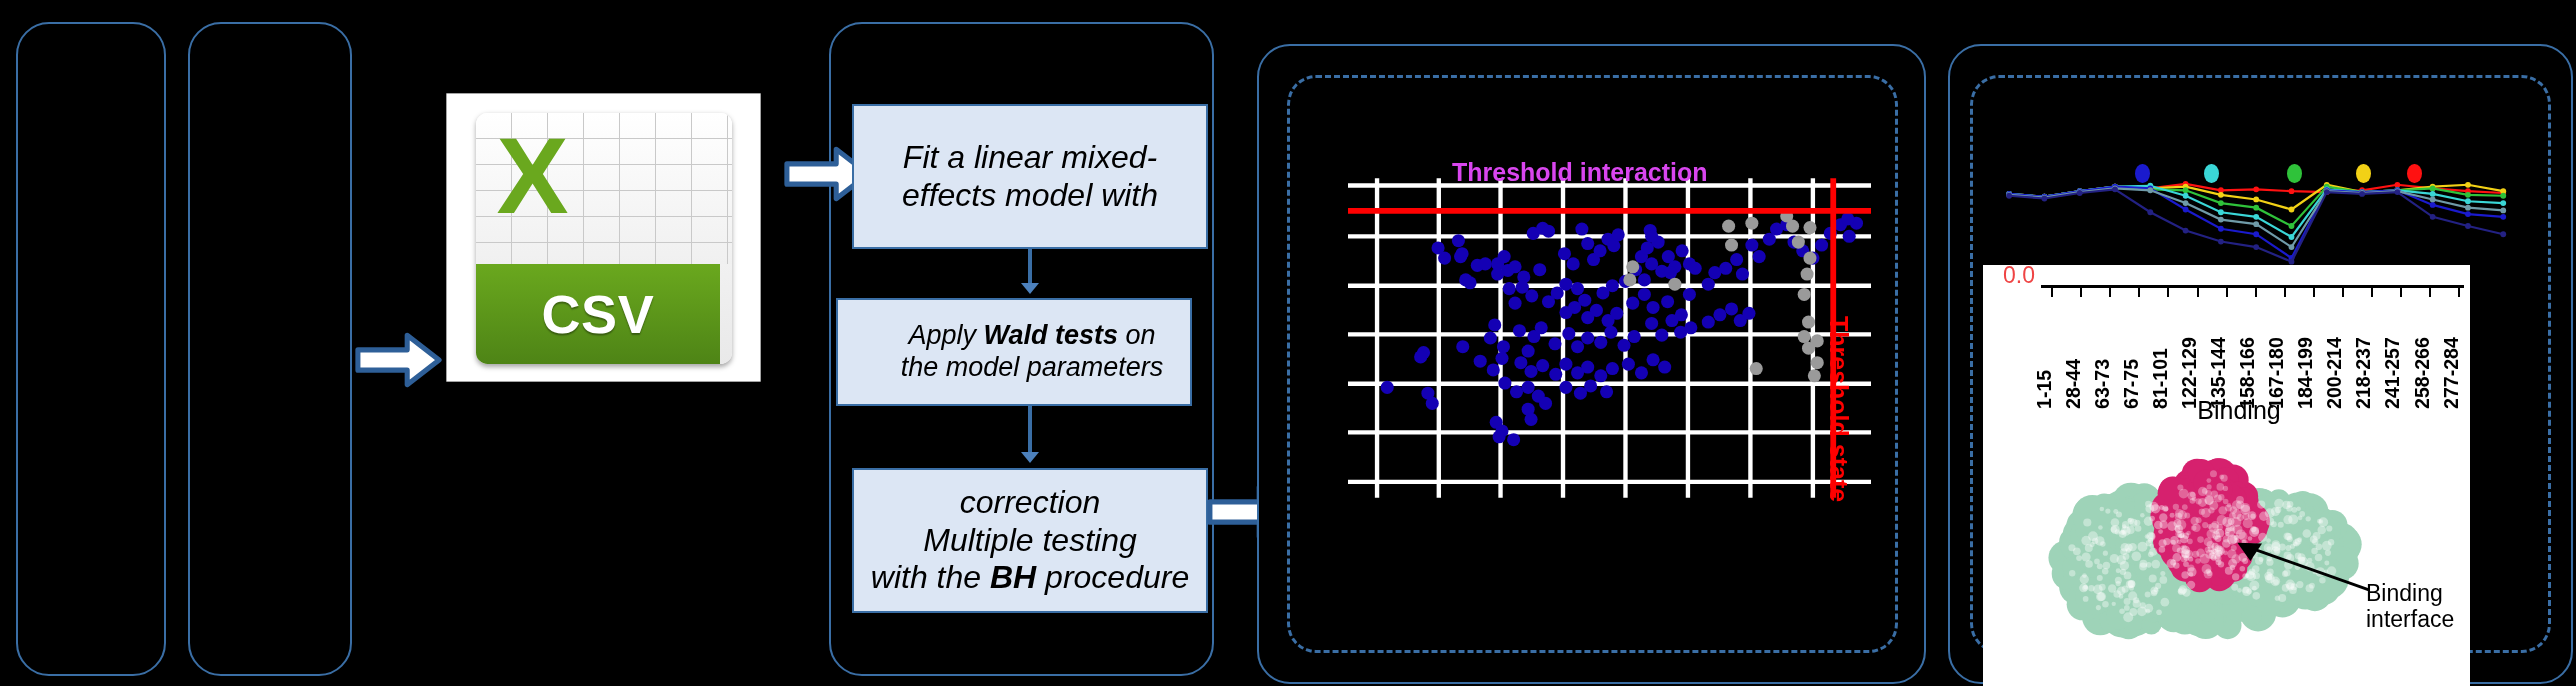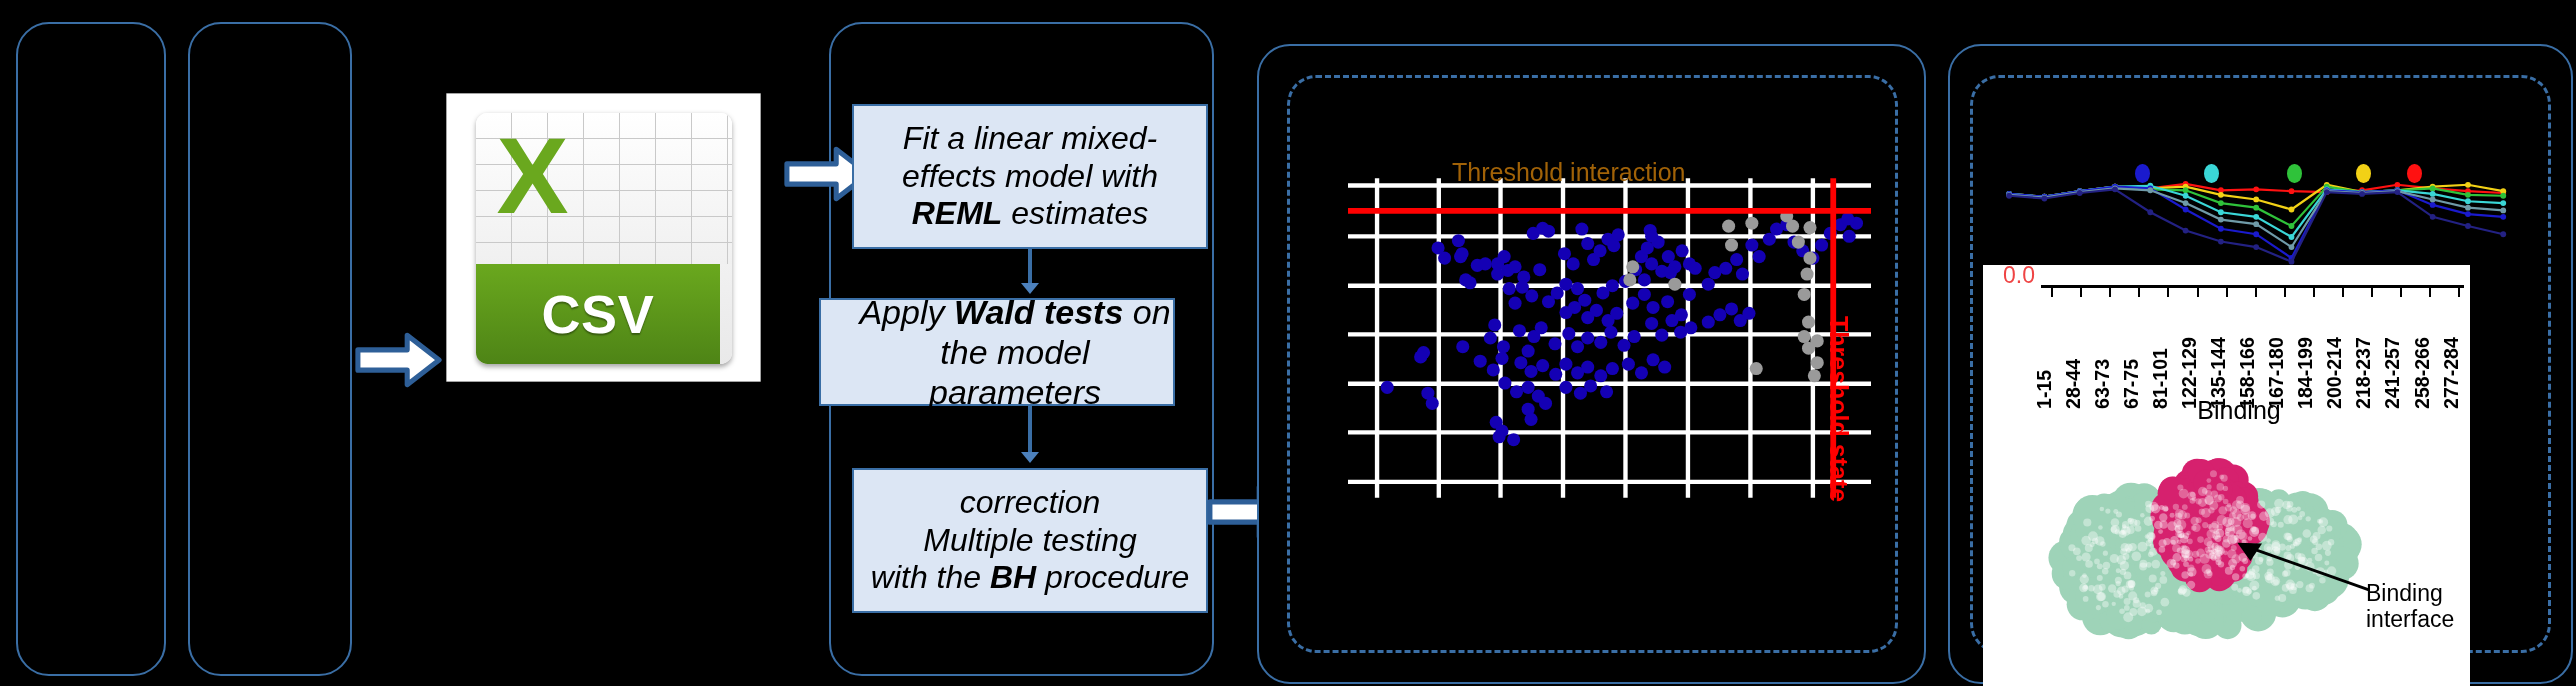--- a/index.html
+++ b/index.html
@@ -32,21 +32,21 @@
   .pbox{position:absolute;background:#dce6f4;border:2.2px solid #3a6ea5;
         box-sizing:border-box;display:flex;align-items:center;justify-content:center;
         text-align:center;color:#000;line-height:1.18;font-style:italic;}
   .pbox b{font-weight:bold;}
   .vconn{position:absolute;background:#3a6ea5;width:3.6px;}
   .vtip{position:absolute;width:0;height:0;border-left:9.4px solid transparent;
         border-right:9.4px solid transparent;border-top:11.6px solid #4d81bd;}
 
   
   .scatter{position:absolute;background:#000;}
-  .sc-title{position:absolute;color:#a16207;font-weight:normal;white-space:nowrap;}
+  .sc-title{position:absolute;color:#d946ef;font-weight:bold;white-space:nowrap;}
   .sc-vtitle{position:absolute;color:#ff0000;font-weight:bold;white-space:nowrap;
              transform-origin:0 0;transform:rotate(90deg);}
 
   
   .sheet{position:absolute;background:#ffffff;}
   .ticklbl{position:absolute;white-space:nowrap;transform-origin:0 100%;
            transform:rotate(-90deg);color:#000;font-weight:600;}
   .axis-name{position:absolute;color:#000;text-align:center;}
   .bind-lbl{position:absolute;color:#000;line-height:1.12;}
   .ylab{position:absolute;color:#ef4444;}
@@ -82,28 +82,27 @@
 <div class="arrow" style="left:784px;top:145px;">
   <svg width="87" height="58" viewBox="0 0 120 80">
     <polygon points="4,26 72,26 72,6 116,40 72,74 72,54 4,54" fill="#ffffff" stroke="#2e5f98" stroke-width="7" stroke-linejoin="round"></polygon>
   </svg>
 </div>
 
 <div class="pbox" style="left:852px;top:104px;width:356px;height:145px;font-size:32px;">
   <div>
     <div>Fit a linear mixed-</div>
     <div>effects model with</div>
-    <div><b>REML</b> estimates</div>
   </div>
 </div>
 
 <div class="vconn" style="left:1028px;top:249px;height:38px;"></div>
 <div class="vtip" style="left:1021px;top:283px;"></div>
 
-<div class="pbox" style="left:819px;top:298px;width:356px;height:108px;font-size:34px;padding-left:36px;">
+<div class="pbox" style="left:836px;top:298px;width:356px;height:108px;font-size:27px;padding-left:36px;">
   <div>
     <div>Apply <b>Wald tests</b> on</div>
     <div>the model parameters</div>
   </div>
 </div>
 
 <div class="vconn" style="left:1028px;top:406px;height:51px;"></div>
 <div class="vtip" style="left:1021px;top:452px;"></div>
 
 <div class="pbox" style="left:852px;top:468px;width:356px;height:145px;font-size:32px;">

